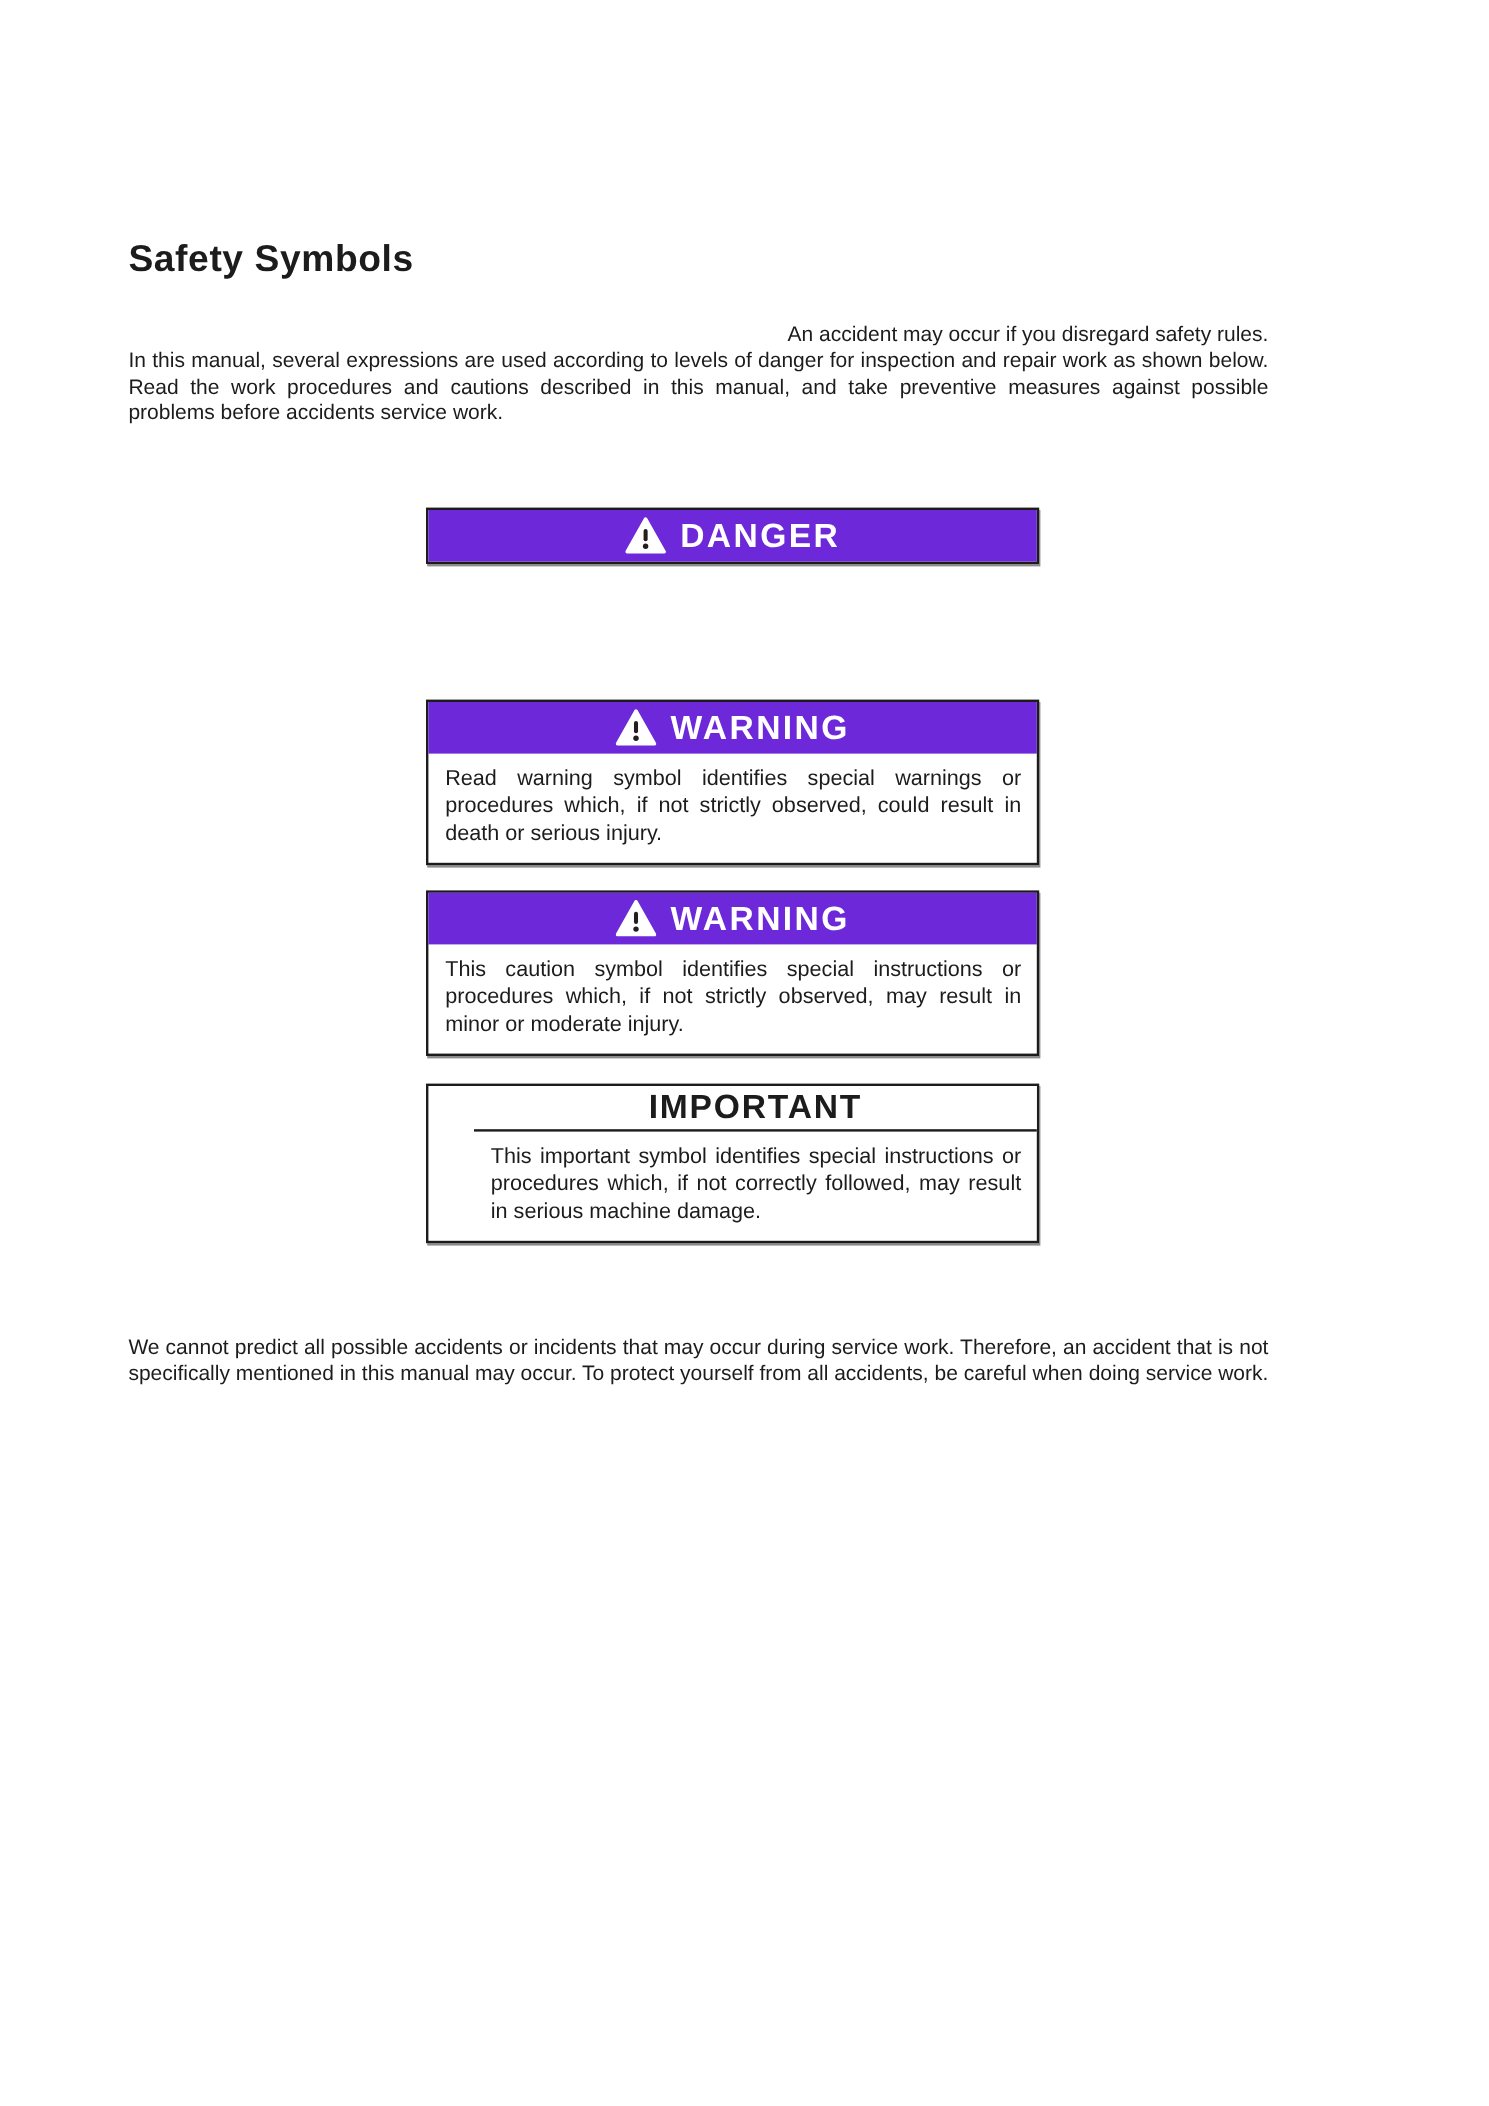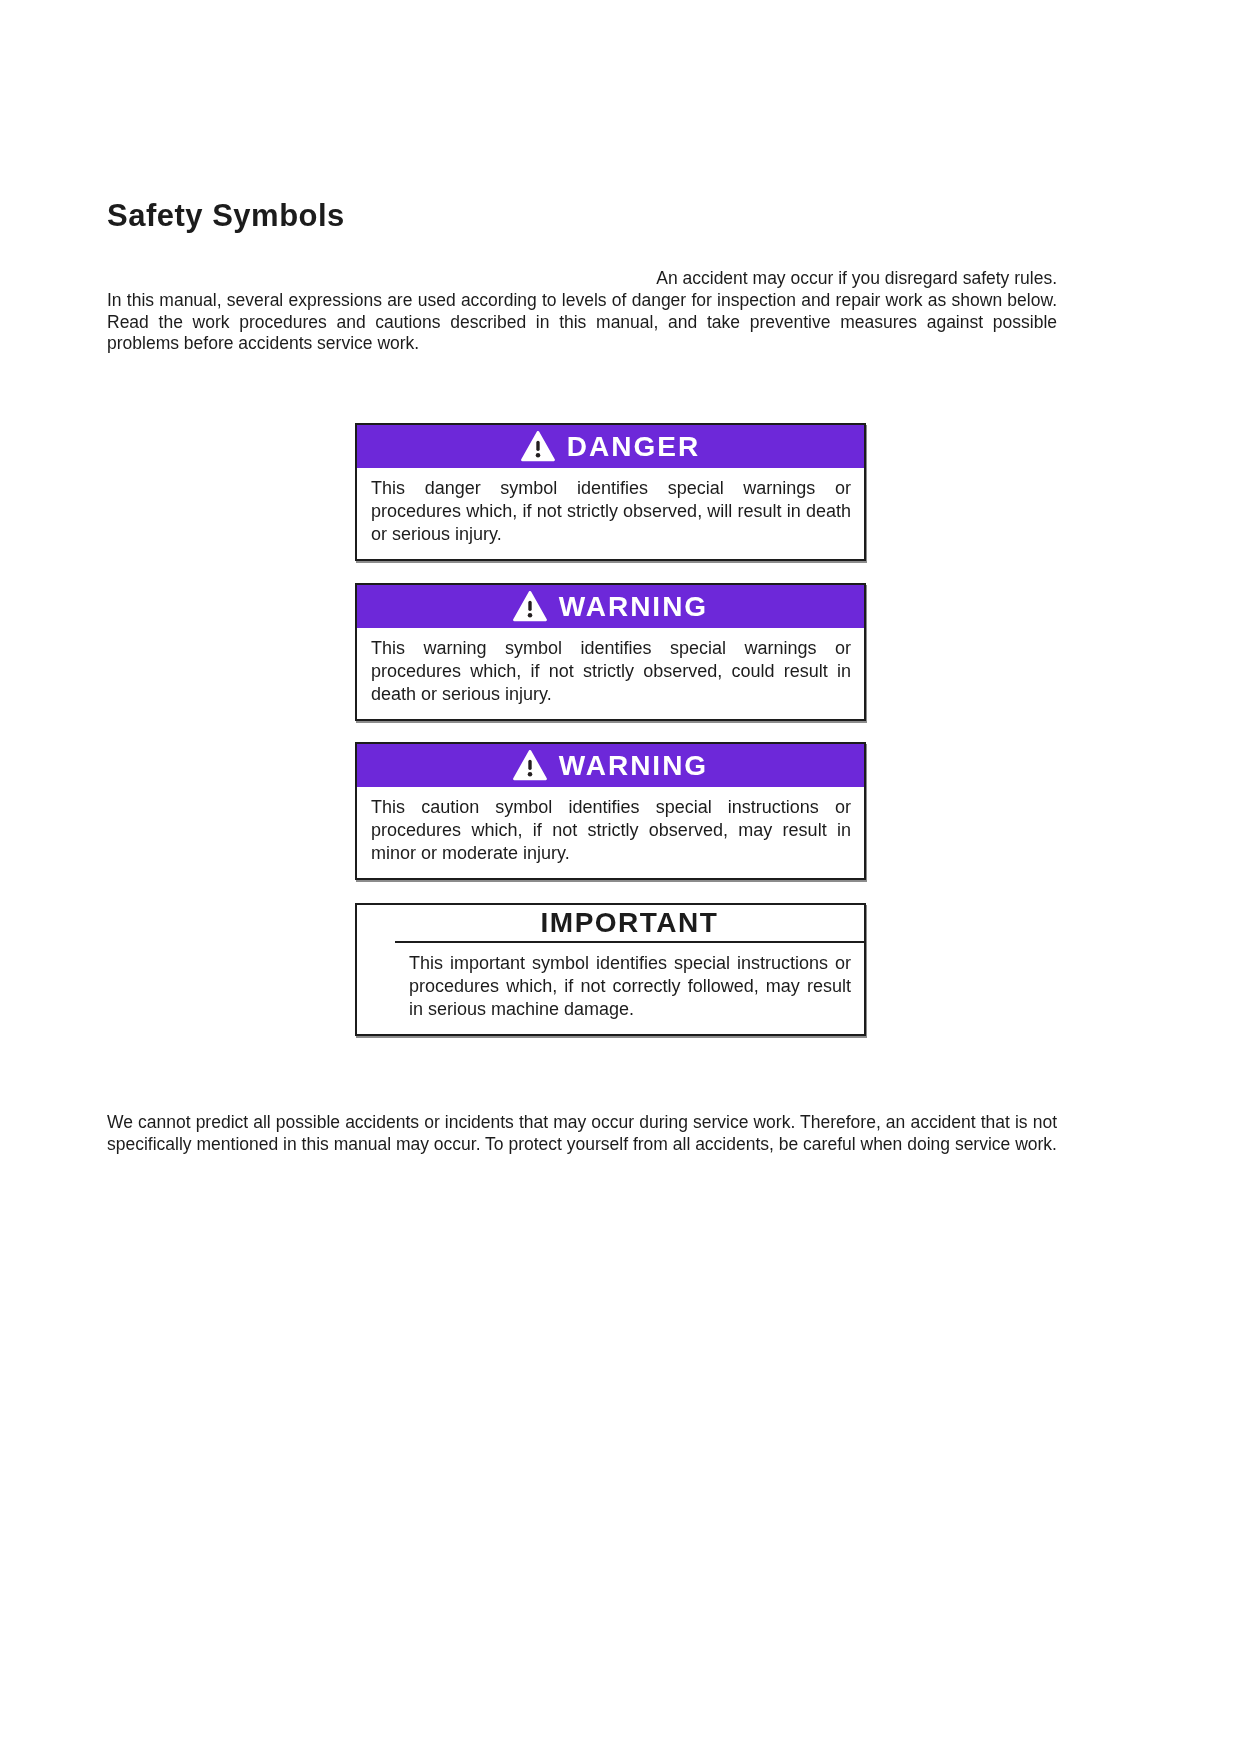--- a/index.html
+++ b/index.html
@@ -85,35 +85,34 @@
   <div class="warn-header">
     <span class="warn-icon">
       <svg viewBox="0 0 24 22" width="34" height="31" aria-hidden="true">
         <path d="M12 1 L23 20.5 H1 Z" fill="#ffffff" stroke="#ffffff" stroke-width="2" stroke-linejoin="round"></path>
         <rect x="10.8" y="7" width="2.4" height="7.2" rx="1.2" fill="#231f20"></rect>
         <circle cx="12" cy="17.2" r="1.6" fill="#231f20"></circle>
       </svg>
     </span>
     <span>DANGER</span>
   </div>
-  <div class="warn-body">This danger symbol identifies special warnings or procedures which, if not strictly observed, will result in death or serious injury.</div>
 </div>
 
 <div class="warn-box" id="box-warning">
   <div class="warn-header">
     <span class="warn-icon">
       <svg viewBox="0 0 24 22" width="34" height="31" aria-hidden="true">
         <path d="M12 1 L23 20.5 H1 Z" fill="#ffffff" stroke="#ffffff" stroke-width="2" stroke-linejoin="round"></path>
         <rect x="10.8" y="7" width="2.4" height="7.2" rx="1.2" fill="#231f20"></rect>
         <circle cx="12" cy="17.2" r="1.6" fill="#231f20"></circle>
       </svg>
     </span>
     <span>WARNING</span>
   </div>
-  <div class="warn-body">This warning symbol identifies special warnings or procedures which, if not strictly observed, could result in death or serious injury.</div>
+  <div class="warn-body">Read warning symbol identifies special warnings or procedures which, if not strictly observed, could result in death or serious injury.</div>
 </div>
 
 <div class="warn-box" id="box-caution">
   <div class="warn-header">
     <span class="warn-icon">
       <svg viewBox="0 0 24 22" width="34" height="31" aria-hidden="true">
         <path d="M12 1 L23 20.5 H1 Z" fill="#ffffff" stroke="#ffffff" stroke-width="2" stroke-linejoin="round"></path>
         <rect x="10.8" y="7" width="2.4" height="7.2" rx="1.2" fill="#231f20"></rect>
         <circle cx="12" cy="17.2" r="1.6" fill="#231f20"></circle>
       </svg>

